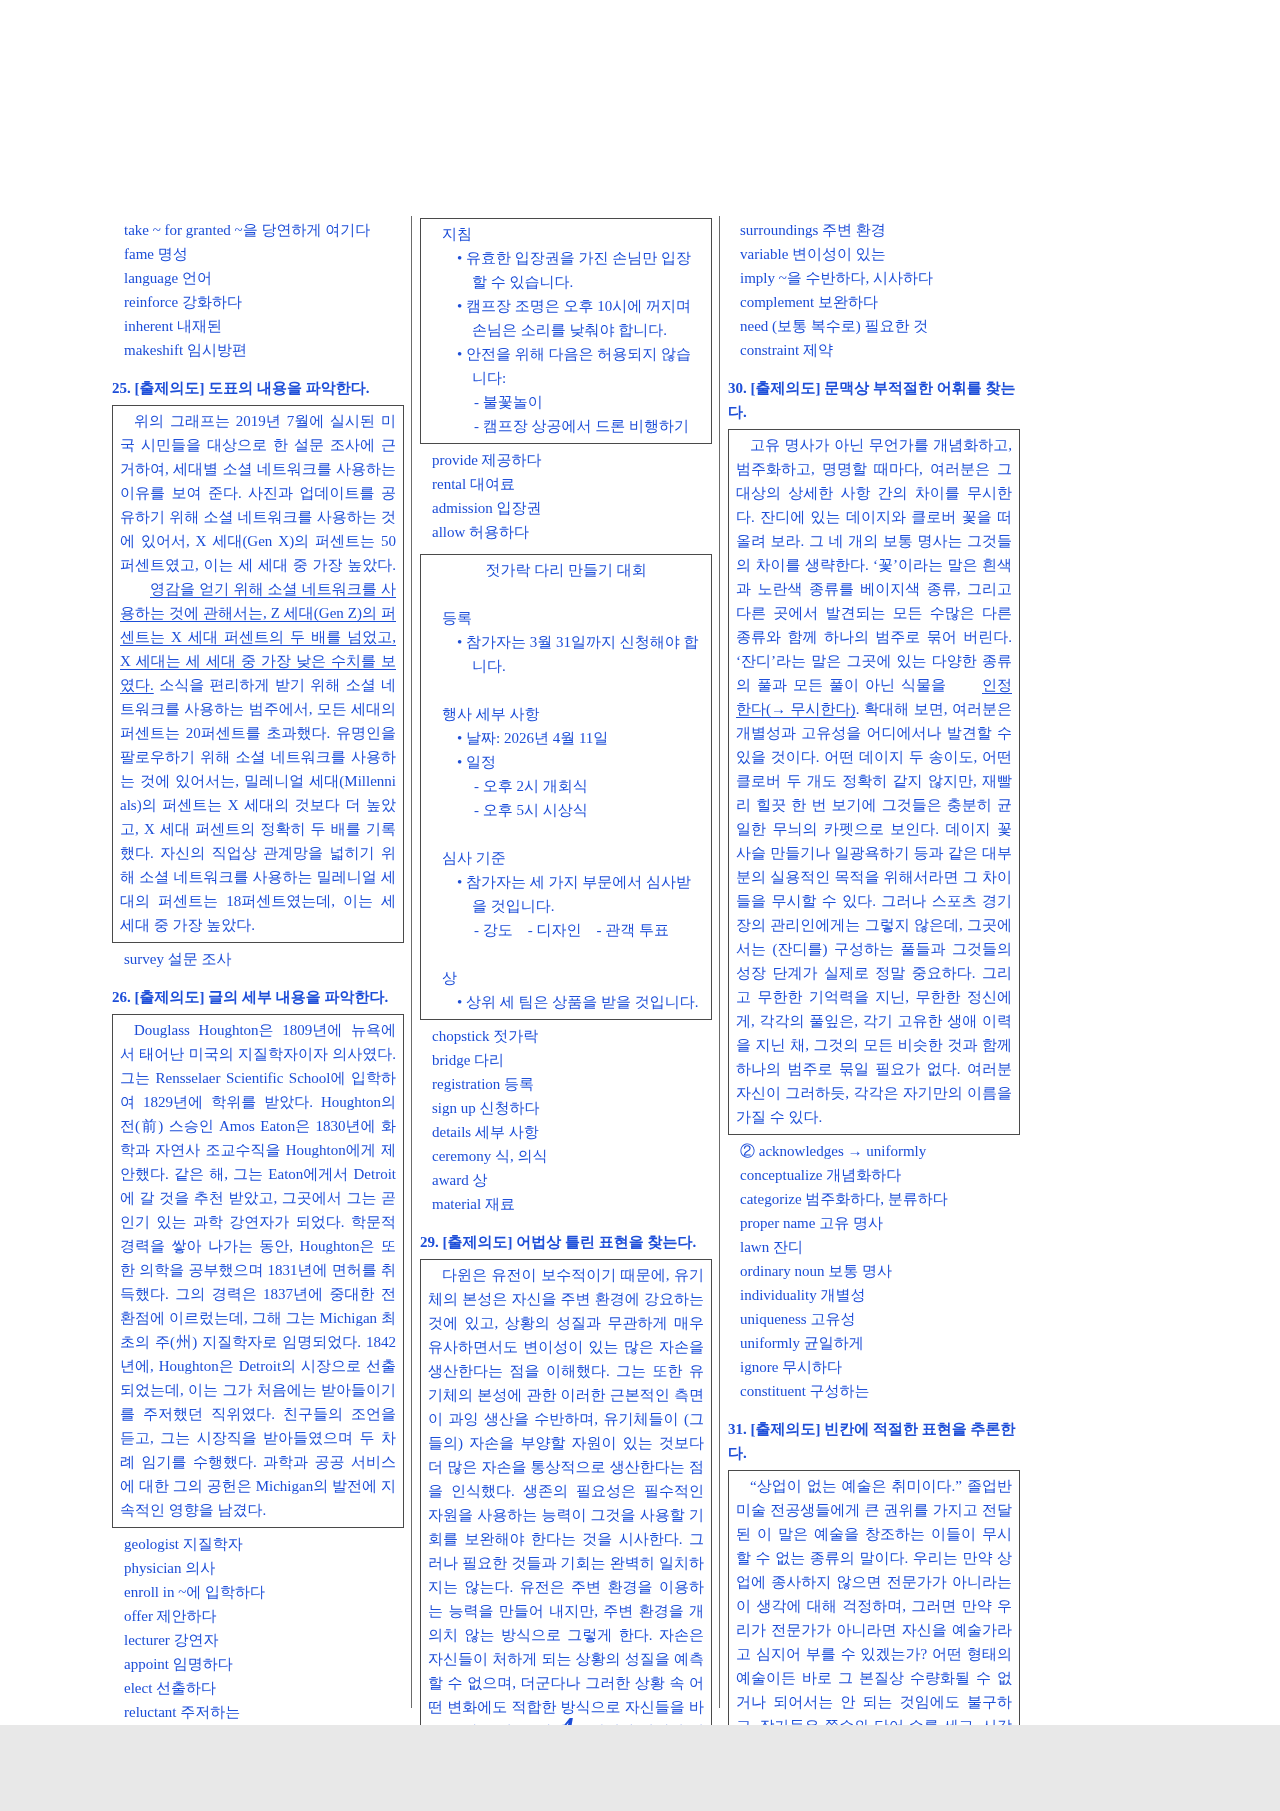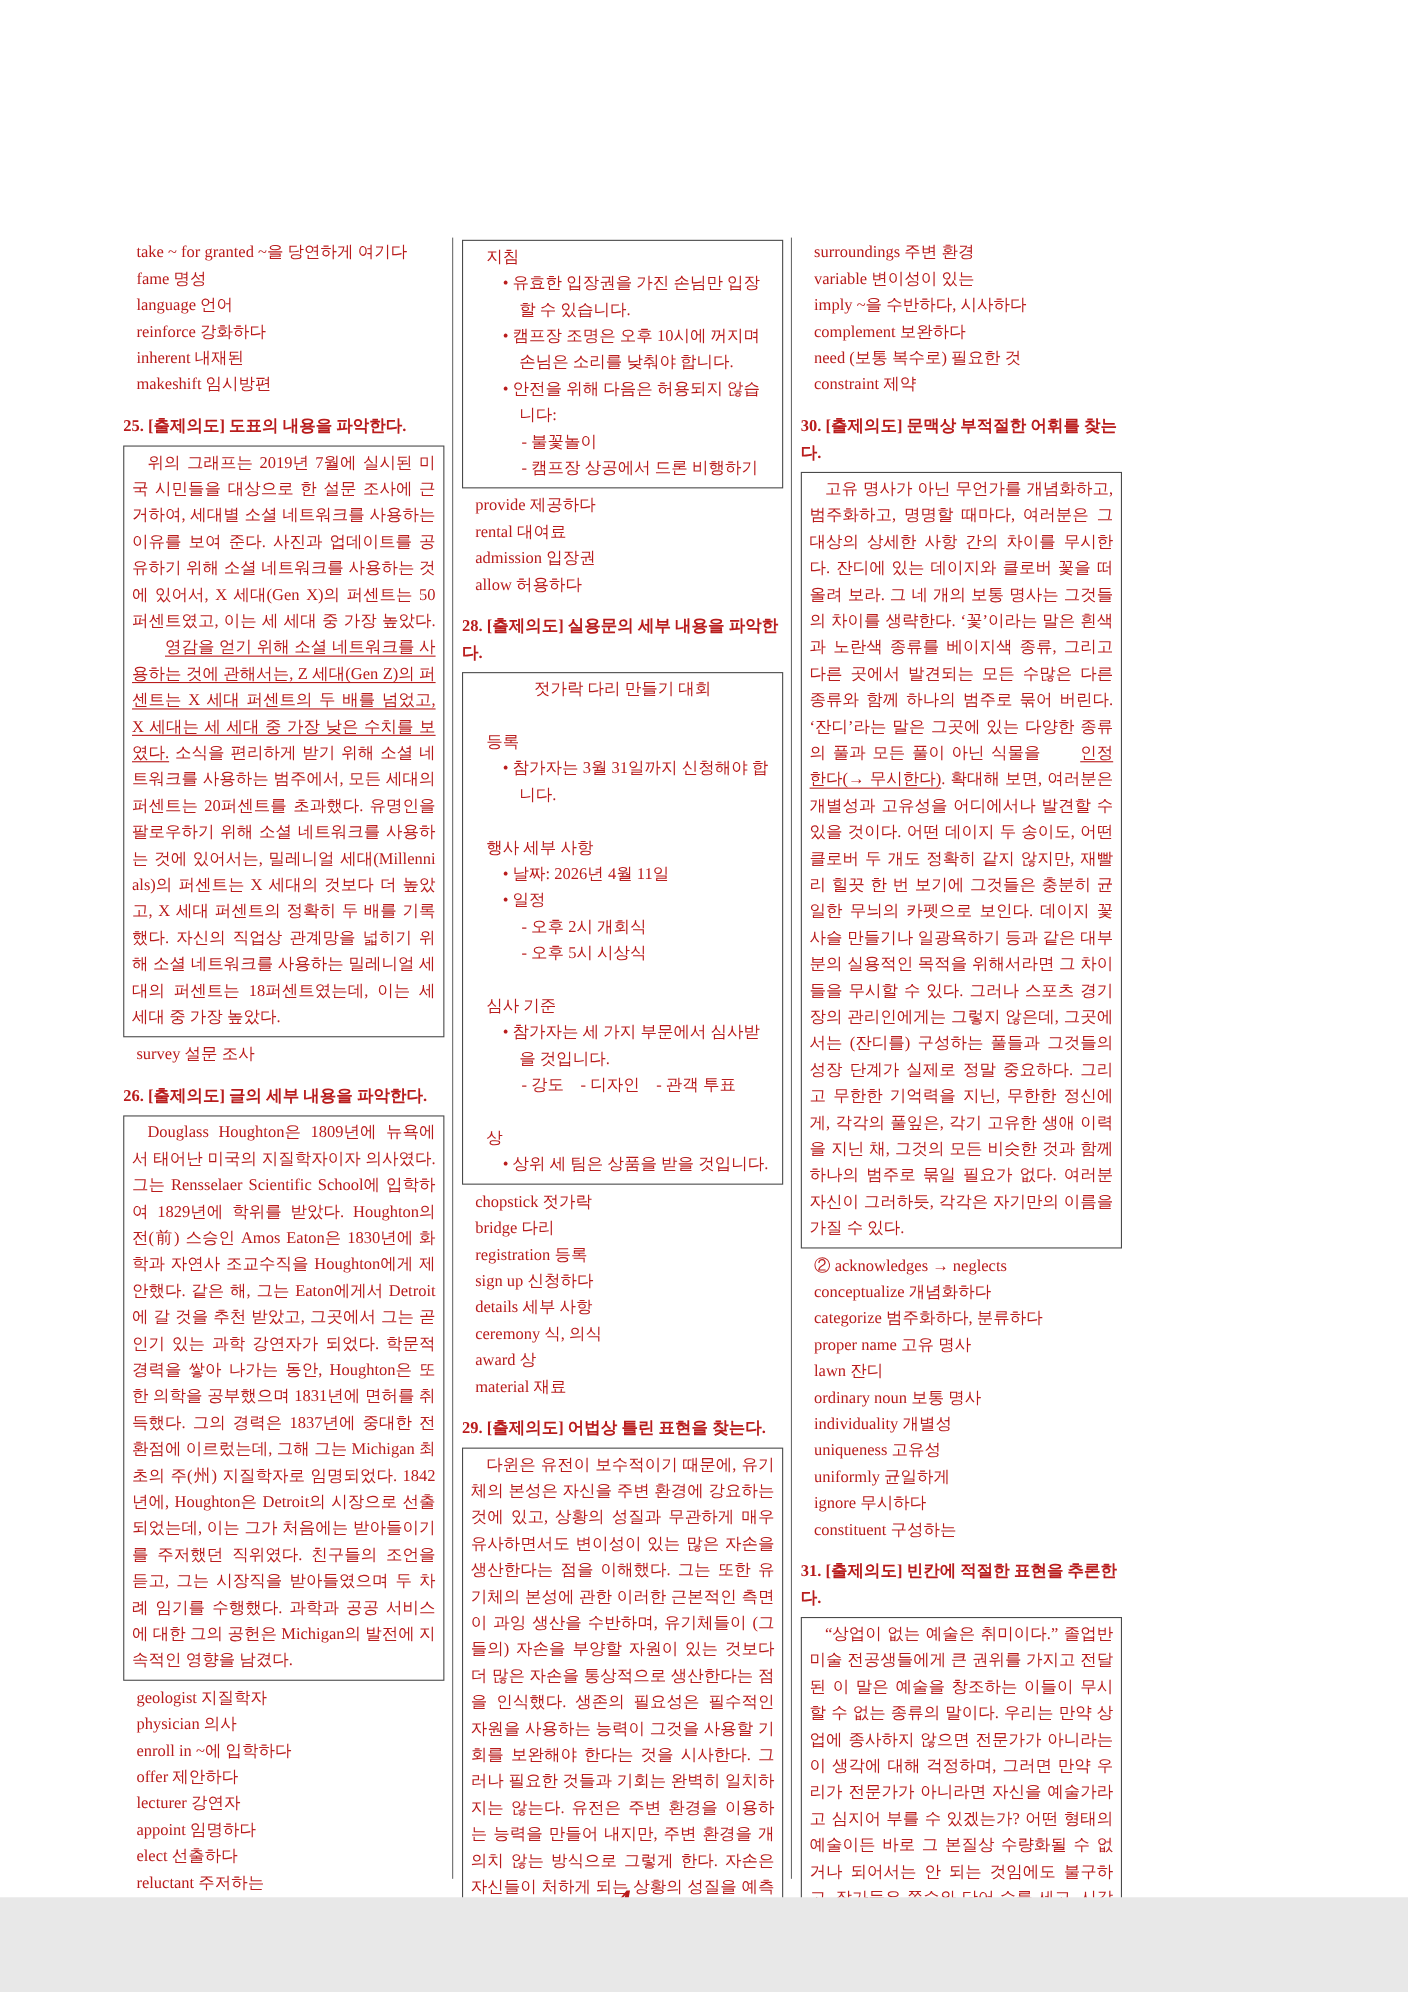--- a/index.html
+++ b/index.html
@@ -1,19 +1,19 @@
 <!DOCTYPE html>
 <html lang="ko"><head>
 <meta charset="utf-8">
 <style>
   html,body{margin:0;padding:0;background:#e8e8e8;}
   .page{
     position:relative;width:1280px;height:1725px;background:#ffffff;
     font-family:"Liberation Serif","DejaVu Serif",serif;
-    color:#b91c1c;font-size:15px;line-height:24px;overflow:hidden;
+    color:#1d4ed8;font-size:15px;line-height:24px;overflow:hidden;
     margin:0 auto;
   }
   .columns{position:absolute;left:112px;top:218px;width:908px;display:flex;gap:16px;}
   .column{width:292px;flex:0 0 292px;}
   .col-rule{position:absolute;top:-2px;width:1px;height:1492px;background:#6b6b6b;}
   .col-rule.r1{left:299px;}
   .col-rule.r2{left:607px;}
 
   .vocab-list{margin:0 0 10px 0;}
   .vocab-item,.answer-line{padding-left:26px;text-indent:-14px;}
@@ -84,21 +84,20 @@
           <div class="line-b">• 안전을 위해 다음은 허용되지 않습니다:</div>
           <div class="line-d">- 불꽃놀이</div>
           <div class="line-d">- 캠프장 상공에서 드론 비행하기</div>
         </div>
         <div class="vocab-list">
           <div class="vocab-item">provide 제공하다</div>
           <div class="vocab-item">rental 대여료</div>
           <div class="vocab-item">admission 입장권</div>
           <div class="vocab-item">allow 허용하다</div>
         </div>
-        <div class="question-heading">28. [출제의도] 실용문의 세부 내용을 파악한다.</div>
         <div class="notice-box">
           <div class="line-title">젓가락 다리 만들기 대회</div>
           <div class="line-blank"></div>
           <div class="line-label">등록</div>
           <div class="line-b">• 참가자는 3월 31일까지 신청해야 합니다.</div>
           <div class="line-blank"></div>
           <div class="line-label">행사 세부 사항</div>
           <div class="line-b">• 날짜: 2026년 4월 11일</div>
           <div class="line-b">• 일정</div>
           <div class="line-d">- 오후 2시 개회식</div>
@@ -132,21 +131,21 @@
           <div class="vocab-item">variable 변이성이 있는</div>
           <div class="vocab-item">imply ~을 수반하다, 시사하다</div>
           <div class="vocab-item">complement 보완하다</div>
           <div class="vocab-item">need (보통 복수로) 필요한 것</div>
           <div class="vocab-item">constraint 제약</div>
         </div>
         <div class="question-heading">30. [출제의도] 문맥상 부적절한 어휘를 찾는다.</div>
         <div class="explanation-box">
           <p class="box-paragraph"><span class="seg">고유 명사가 아닌 무언가를 개념화하고, 범주화하고, 명명할 때마다, 여러분은 그 대상의 상세한 사항 간의 차이를 무시한다. 잔디에 있는 데이지와 클로버 꽃을 떠올려 보라. 그 네 개의 보통 명사는 그것들의 차이를 생략한다. ‘꽃’이라는 말은 흰색과 노란색 종류를 베이지색 종류, 그리고 다른 곳에서 발견되는 모든 수많은 다른 종류와 함께 하나의 범주로 묶어 버린다. ‘잔디’라는 말은 그곳에 있는 다양한 종류의 풀과 모든 풀이 아닌 식물을 </span><span class="seg u">인정한다(→ 무시한다)</span><span class="seg">. 확대해 보면, 여러분은 개별성과 고유성을 어디에서나 발견할 수 있을 것이다. 어떤 데이지 두 송이도, 어떤 클로버 두 개도 정확히 같지 않지만, 재빨리 힐끗 한 번 보기에 그것들은 충분히 균일한 무늬의 카펫으로 보인다. 데이지 꽃 사슬 만들기나 일광욕하기 등과 같은 대부분의 실용적인 목적을 위해서라면 그 차이들을 무시할 수 있다. 그러나 스포츠 경기장의 관리인에게는 그렇지 않은데, 그곳에서는 (잔디를) 구성하는 풀들과 그것들의 성장 단계가 실제로 정말 중요하다. 그리고 무한한 기억력을 지닌, 무한한 정신에게, 각각의 풀잎은, 각기 고유한 생애 이력을 지닌 채, 그것의 모든 비슷한 것과 함께 하나의 범주로 묶일 필요가 없다. 여러분 자신이 그러하듯, 각각은 자기만의 이름을 가질 수 있다.</span></p>
         </div>
-        <div class="answer-line">② acknowledges → neglects</div>
+        <div class="answer-line">② acknowledges → uniformly</div>
         <div class="vocab-list">
           <div class="vocab-item">conceptualize 개념화하다</div>
           <div class="vocab-item">categorize 범주화하다, 분류하다</div>
           <div class="vocab-item">proper name 고유 명사</div>
           <div class="vocab-item">lawn 잔디</div>
           <div class="vocab-item">ordinary noun 보통 명사</div>
           <div class="vocab-item">individuality 개별성</div>
           <div class="vocab-item">uniqueness 고유성</div>
           <div class="vocab-item">uniformly 균일하게</div>
           <div class="vocab-item">ignore 무시하다</div>

